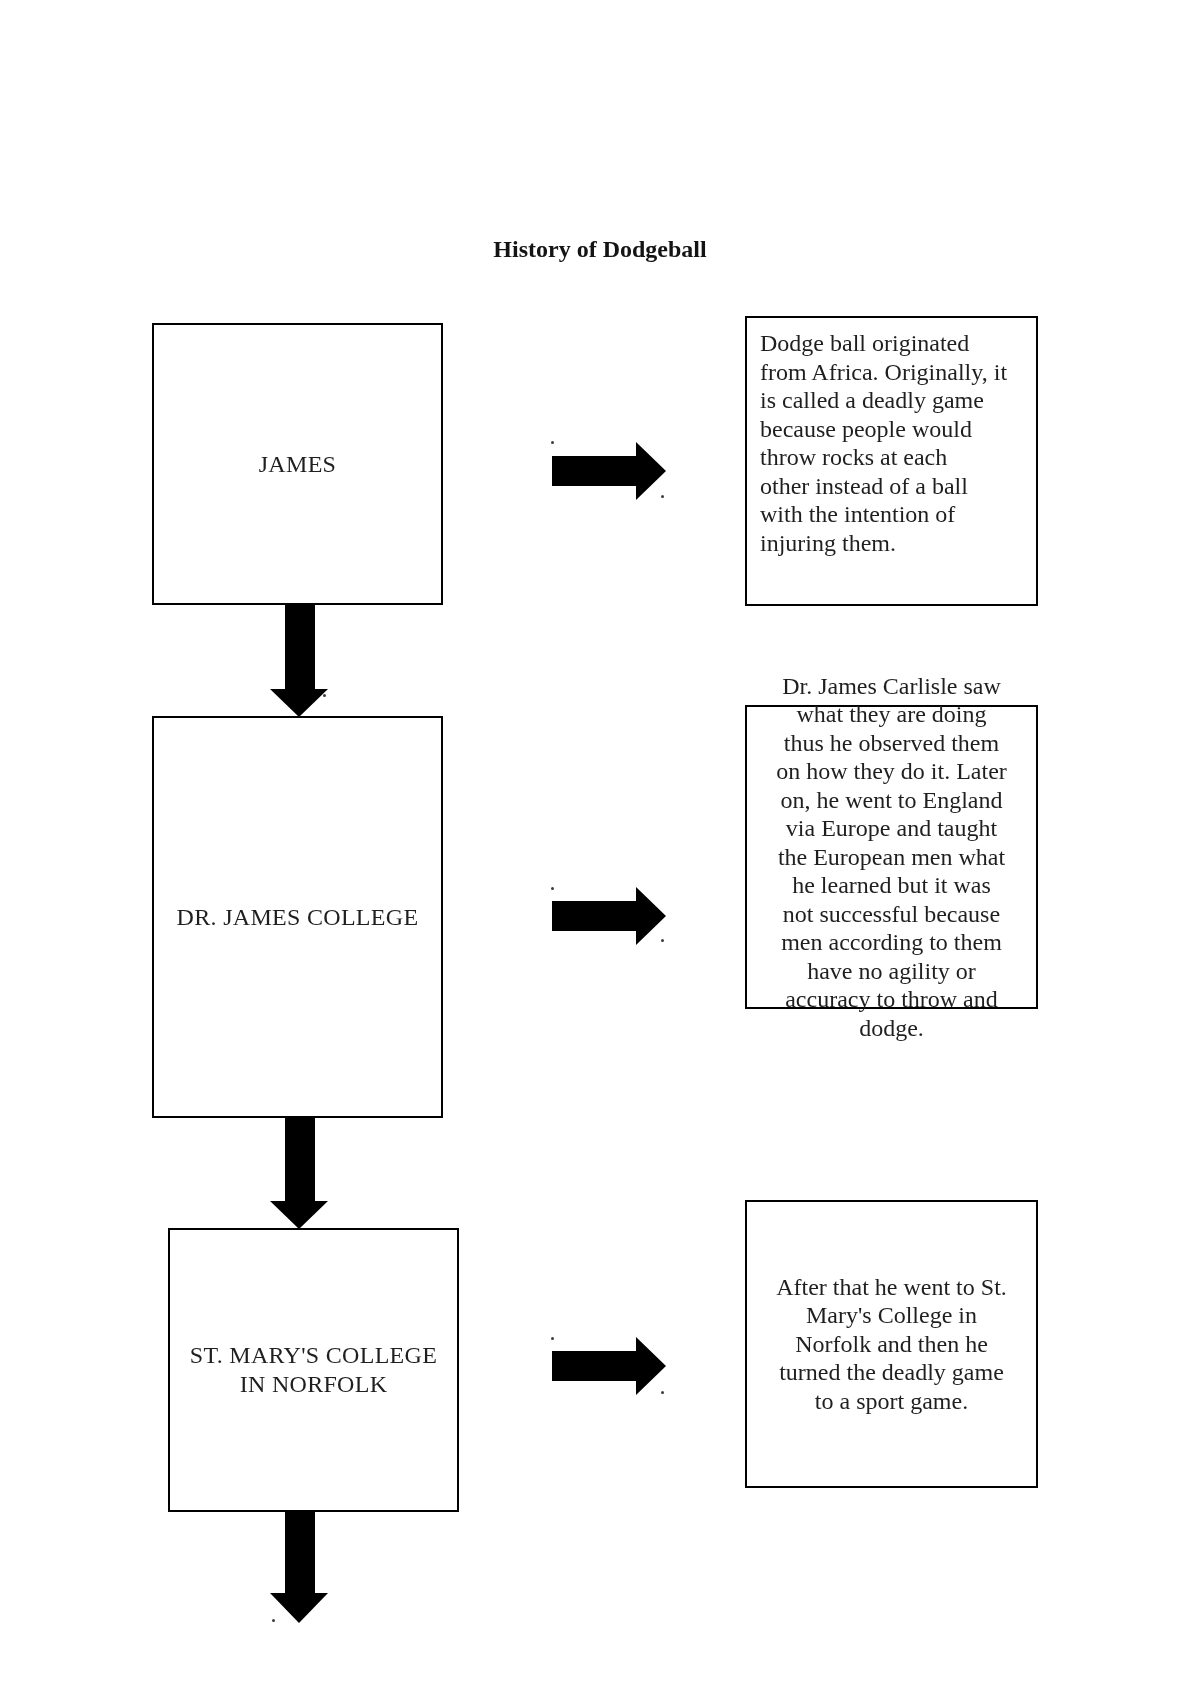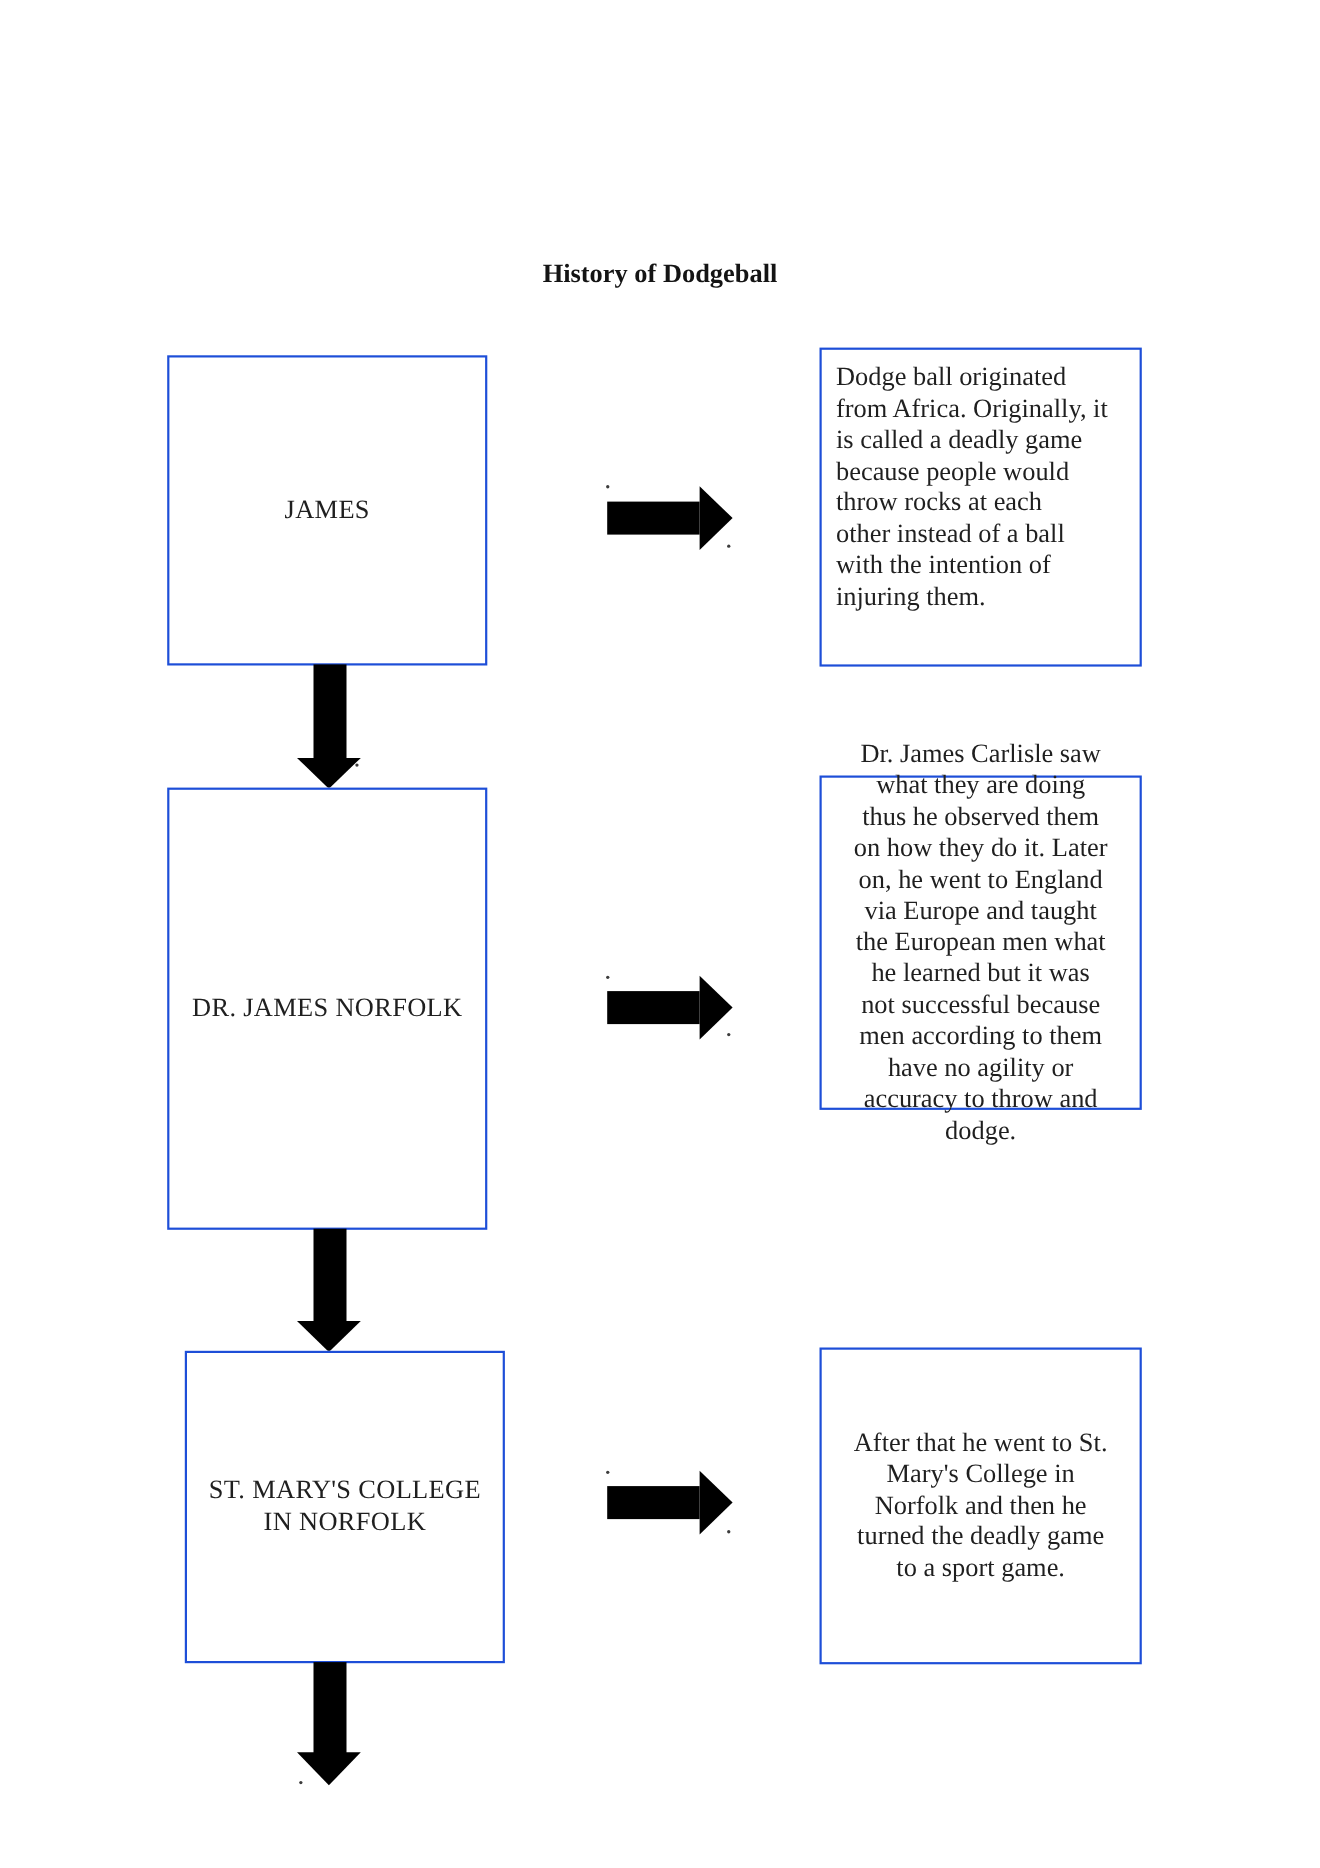--- a/index.html
+++ b/index.html
@@ -25,21 +25,21 @@
     font-size: 24px;
     line-height: 30px;
     font-weight: bold;
     color: #141414;
   }
 
   
   .box {
     position: absolute;
     box-sizing: border-box;
-    border: 2px solid #1d4ed8;
+    border: 2px solid #000000;
     background: #ffffff;
   }
 
   
   .node {
     left: 152px;
     width: 291px;
     display: flex;
     align-items: center;
     justify-content: center;
@@ -59,21 +59,21 @@
     width: 293px;
     font-size: 24px;
     line-height: 28.5px;
     white-space: pre-line;
     display: flex;
     flex-direction: column;
   }
   .desc p { margin: 0; }
   .desc-1 { top: 316px; height: 290px; padding: 11px 10px 10px 13px; text-align: left; justify-content: flex-start; }
   .desc-2 { top: 705px;  height: 304px; padding: 0 6px; text-align: center; justify-content: center; }
-  .desc-3 { top: 1225px; height: 288px; padding: 16px 8px; text-align: center; justify-content: center; }
+  .desc-3 { top: 1200px; height: 288px; padding: 16px 8px; text-align: center; justify-content: center; }
 
   
   .right-arrow { position: absolute; left: 552px; width: 114px; height: 58px; }
   .ra-body { position: absolute; left: 0; top: 14px; width: 84px; height: 30px; background: #000000; }
   .ra-head {
     position: absolute; left: 84px; top: 0; width: 0; height: 0;
     border-top: 29px solid transparent;
     border-bottom: 29px solid transparent;
     border-left: 30px solid #000000;
   }
@@ -140,21 +140,21 @@
 with the intention of
 injuring them.</p>
   </div>
 
   <div class="down-arrow da-1">
     <div class="da-stem"></div>
     <div class="da-head"></div>
   </div>
 
   <div class="box node node-b">
-    <span>DR. JAMES NORFOLK</span>
+    <span>DR. JAMES COLLEGE</span>
   </div>
   <div class="right-arrow ra-2">
     <div class="ra-body"></div>
     <div class="ra-head"></div>
   </div>
   <div class="box desc desc-2">
     <p>Dr. James Carlisle saw
 what they are doing
 thus he observed them
 on how they do it. Later

